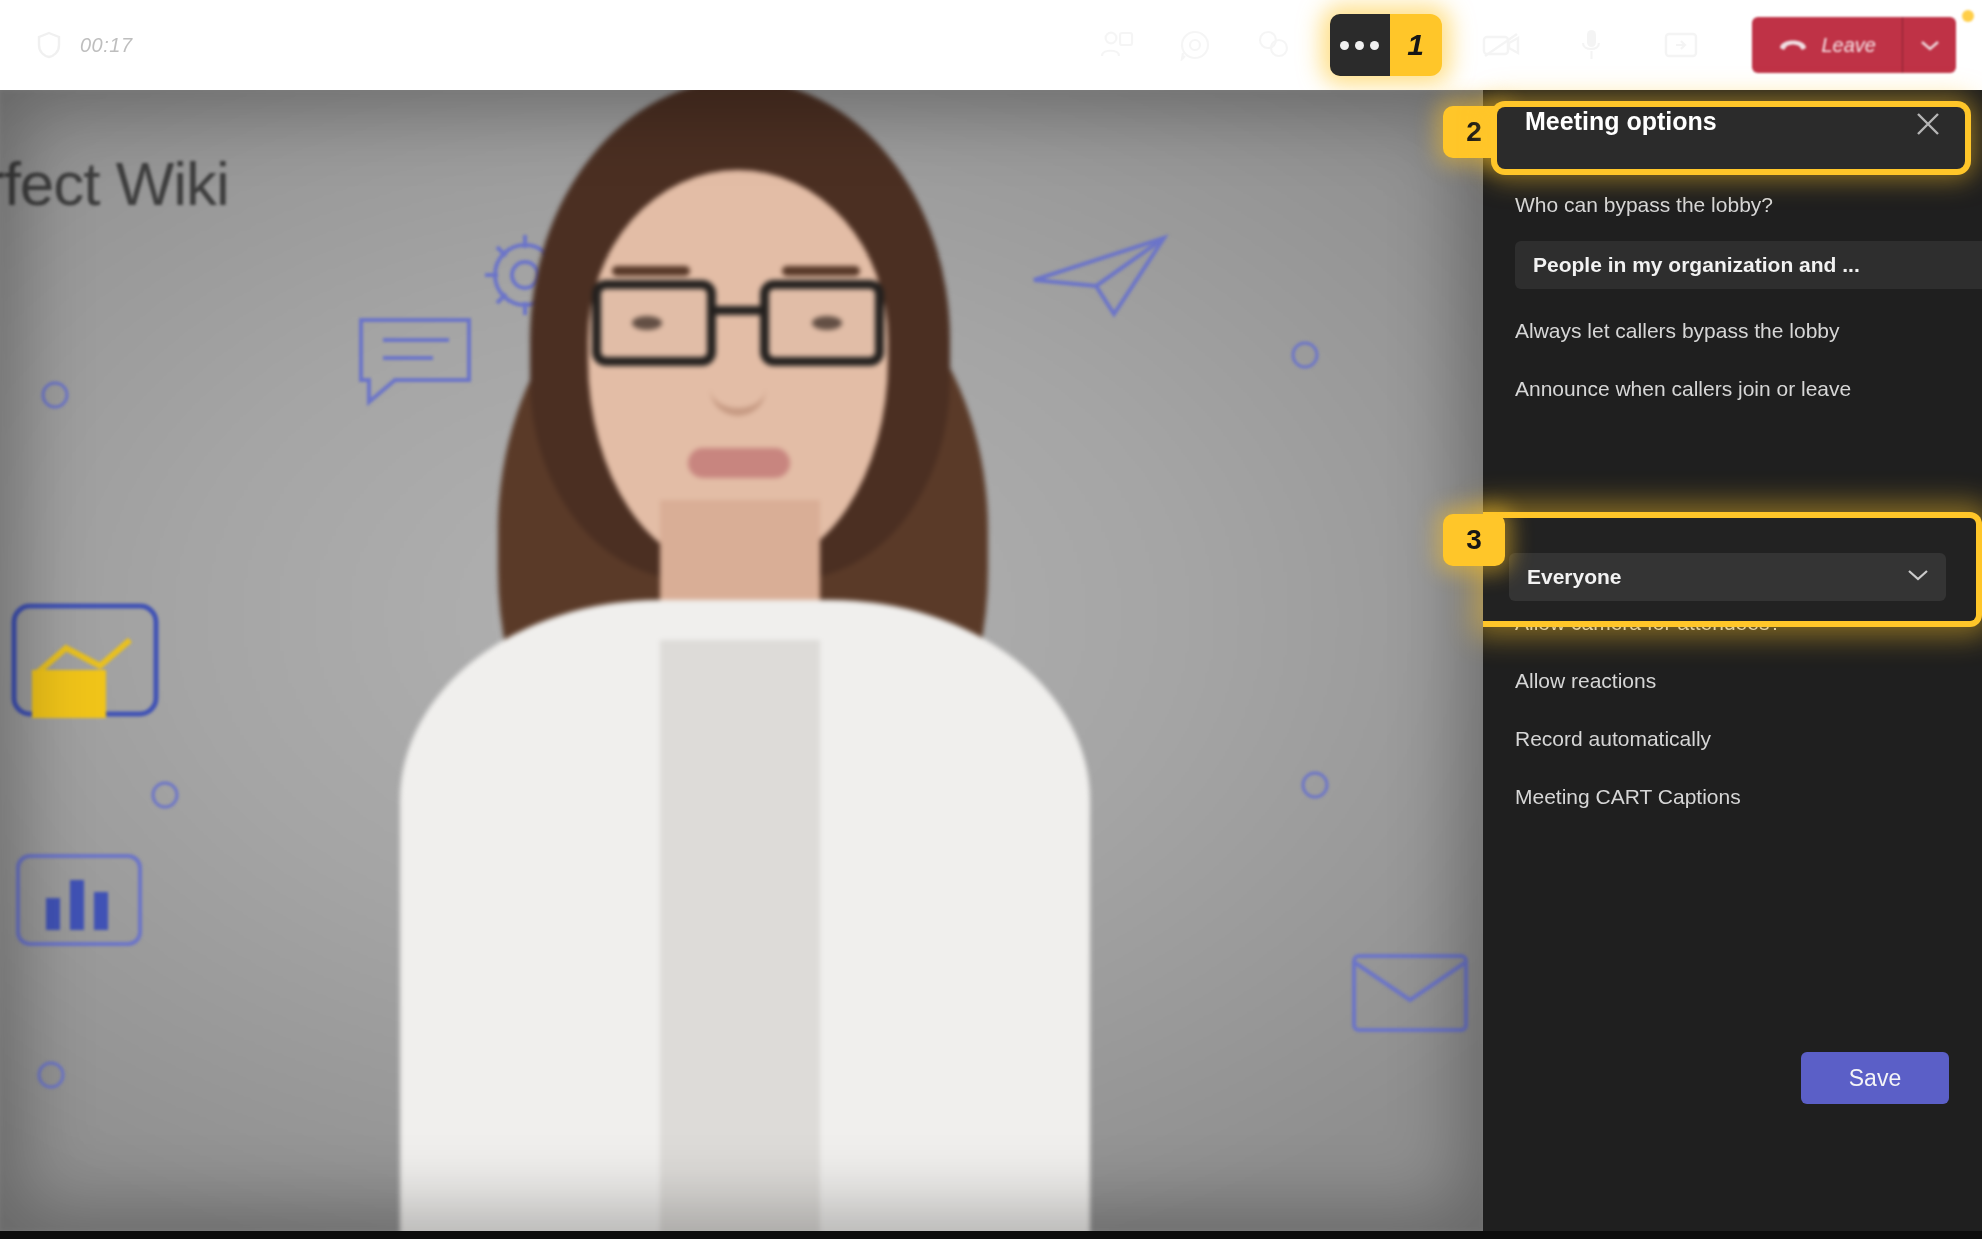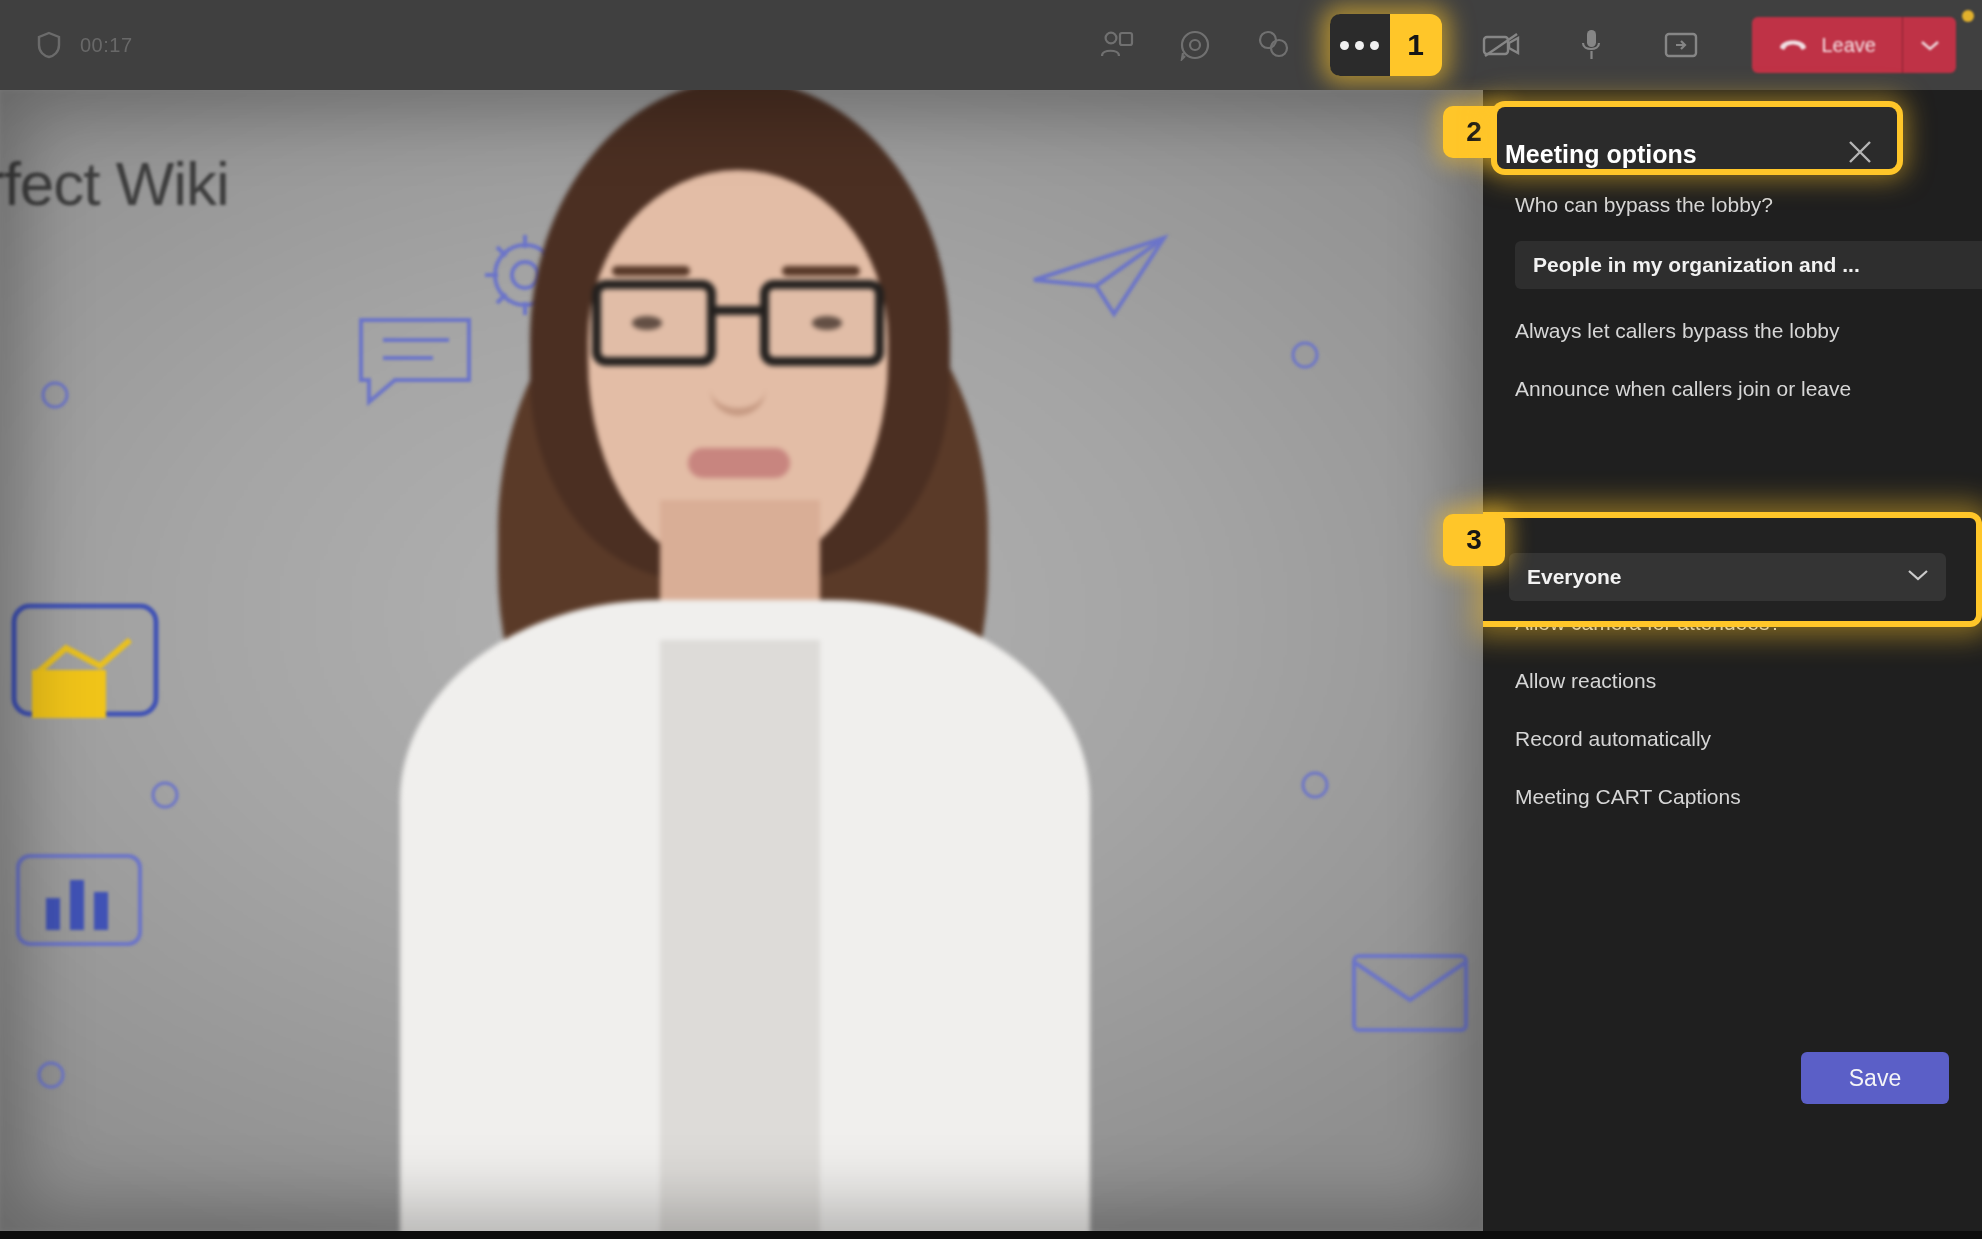--- a/index.html
+++ b/index.html
@@ -18,23 +18,24 @@
     height: 1239px;
     background: #141414;
   }
 
   
   #topbar {
     position: absolute;
     top: 0; left: 0;
     width: 1982px;
     height: 90px;
-    background: #404040;
+    background: #ffffff;
     display: flex;
     align-items: center;
+    font-style: italic;
   }
 
   .tb-left {
     display: flex;
     align-items: center;
     gap: 18px;
     margin-left: 36px;
   }
   .tb-shield {
     width: 26px; height: 28px;
@@ -284,27 +285,27 @@
     position: absolute;
     left: 1483px; top: 90px;
     width: 499px;
     height: 1149px;
     background: #1f1f1f;
   }
 
   .panel-header {
     position: absolute;
     left: 14px; top: 17px;
-    width: 400px; height: 62px;
+    width: 468px; height: 62px;
     background: #2b2b2b;
     border-radius: 8px;
     display: flex;
-    align-items: flex-end;
+    align-items: flex-start;
     justify-content: space-between;
-    padding: 0 20px 0 8px;
+    padding: 0 20px 0 28px;
     box-shadow: 0 0 0 6px #FFC629, 0 0 26px 10px rgba(255,198,41,.5);
     z-index: 6;
   }
   .panel-title {
     color: #ffffff;
     font-size: 25px;
     font-weight: 700;
   }
   .panel-close {
     width: 34px; height: 34px;

